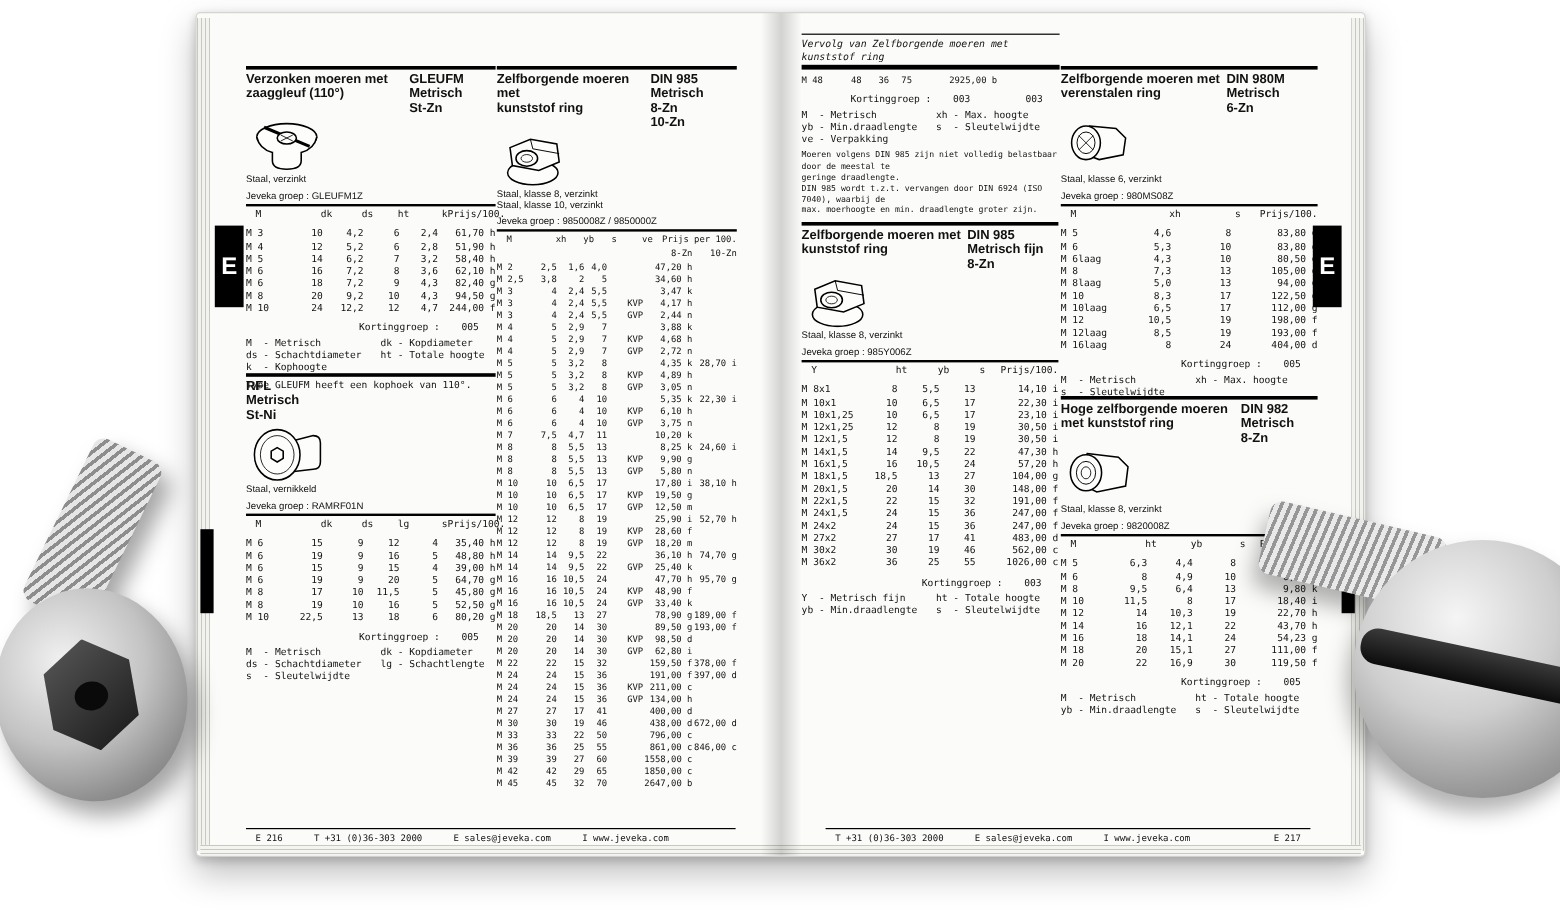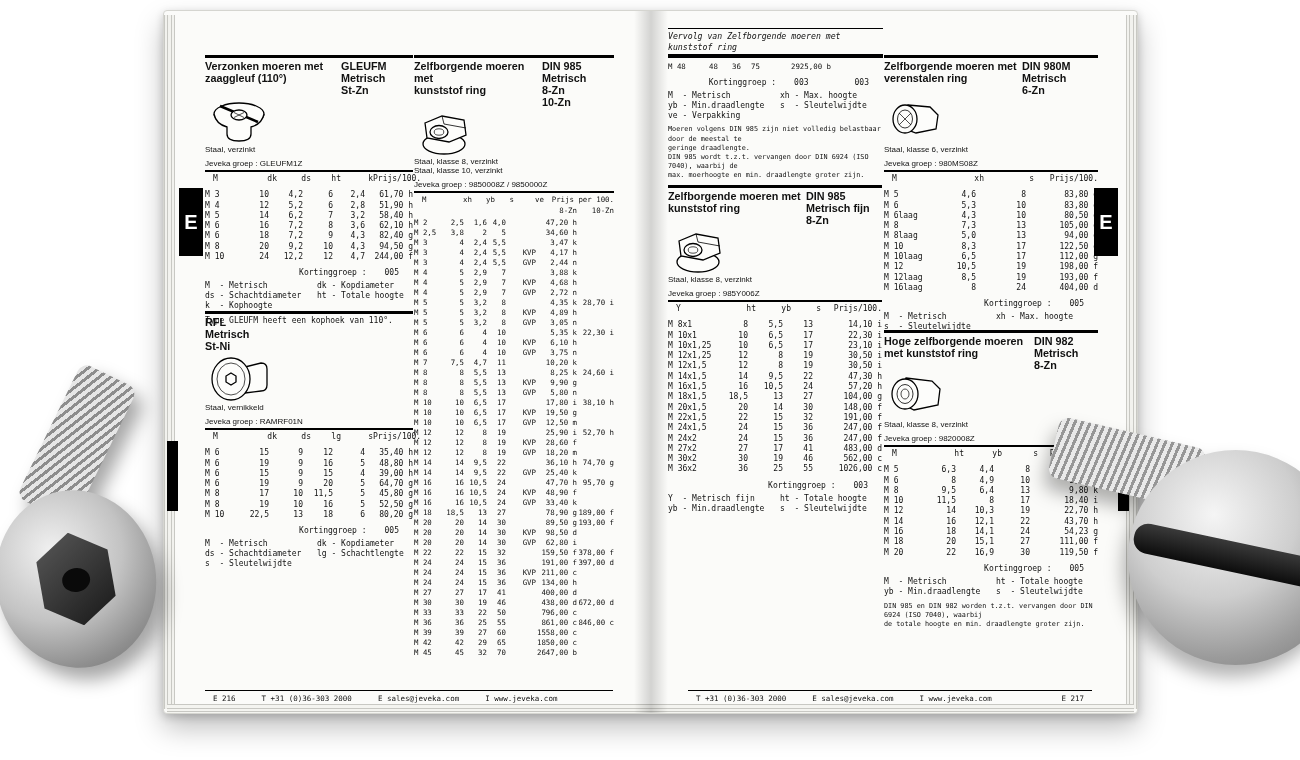--- a/index.html
+++ b/index.html
@@ -1182,23 +1182,20 @@
   <div class="tb t-l legend">
       <div class="trow">
         <span>M  - Metrisch</span>
         <span>ht - Totale hoogte</span>
       </div>
       <div class="trow">
         <span>yb - Min.draadlengte</span>
         <span>s  - Sleutelwijdte</span>
       </div>
     </div>
-  <div class="note small">DIN 985 en DIN 982 worden t.z.t. vervangen door DIN
-6924 (ISO 7040), waarbij
-de totale hoogte en min. draadlengte groter zijn.</div>
 </div>
 
 <div class="footer" style="left:205px;width:408px;">
   <div class="frule"></div>
   <div class="fitems">
     <span>E 216</span>
     <span>T +31 (0)36-303 2000</span>
     <span>E sales@jeveka.com</span>
     <span>I www.jeveka.com</span>
   </div>

